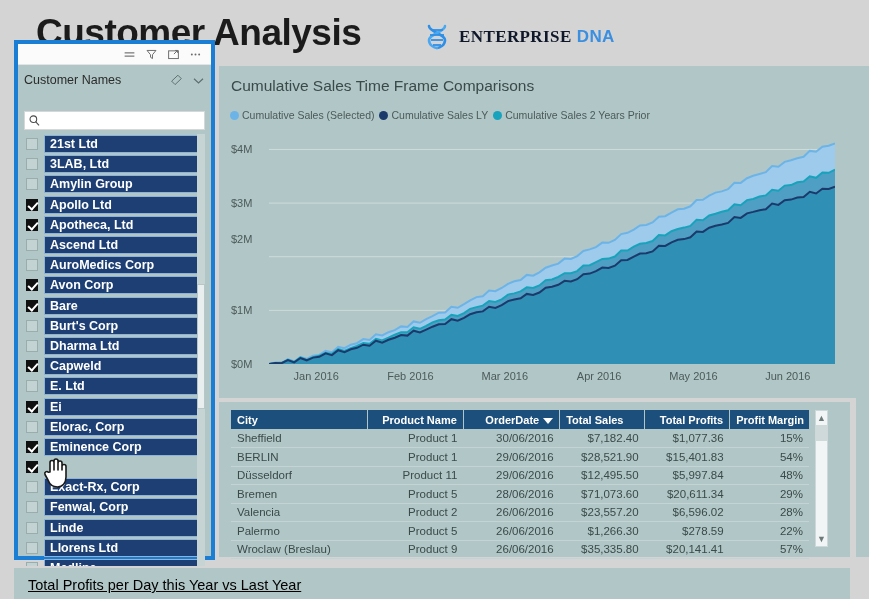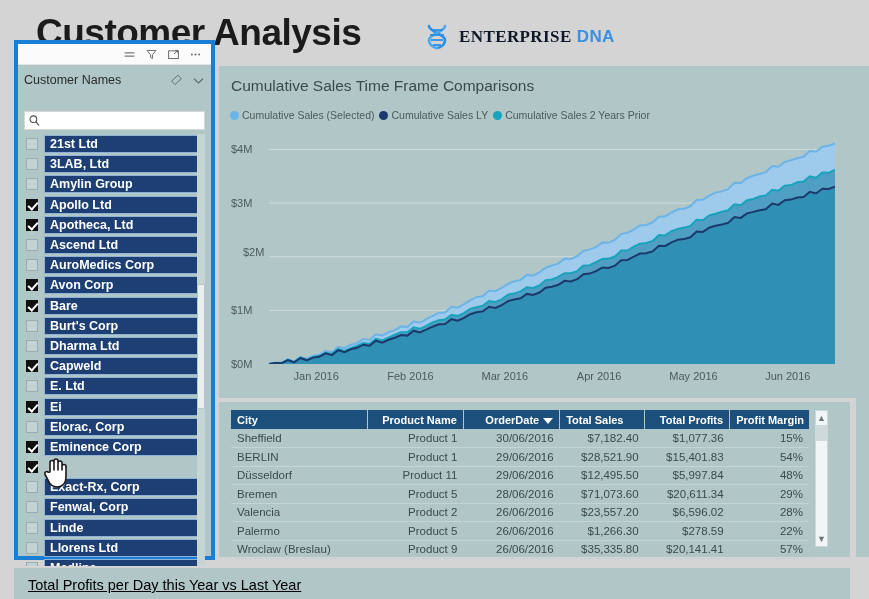--- a/index.html
+++ b/index.html
@@ -518,21 +518,21 @@
         <line x1="0" y1="21.454545454545467" x2="566" y2="21.454545454545467" stroke="#cfdcdc" stroke-width="1"></line>
         <path d="M0 236 L6.3 234.4 L12.6 235.0 L18.9 231.2 L25.2 233.5 L31.4 229.0 L37.7 230.8 L44.0 227.6 L50.3 226.9 L56.6 222.7 L62.9 224.2 L69.2 218.9 L75.5 220.2 L81.8 216.8 L88.0 215.2 L94.3 211.1 L100.6 212.0 L106.9 206.3 L113.2 207.5 L119.5 204.2 L125.8 202.1 L132.1 198.4 L138.4 199.0 L144.6 193.4 L150.9 194.8 L157.2 191.2 L163.5 188.2 L169.8 184.7 L176.1 184.5 L182.4 178.8 L188.7 179.8 L195.0 176.2 L201.2 172.4 L207.5 169.1 L213.8 168.2 L220.1 162.5 L226.4 163.2 L232.7 160.0 L239.0 155.8 L245.3 153.3 L251.6 152.1 L257.8 146.9 L264.1 147.7 L270.4 144.4 L276.7 139.7 L283.0 137.5 L289.3 135.6 L295.6 130.6 L301.9 131.0 L308.2 128.1 L314.4 123.0 L320.7 121.4 L327.0 119.1 L333.3 114.6 L339.6 114.8 L345.9 111.9 L352.2 106.1 L358.5 104.8 L364.8 101.6 L371.0 97.4 L377.3 97.0 L383.6 94.5 L389.9 88.7 L396.2 88.2 L402.5 84.7 L408.8 81.3 L415.1 80.7 L421.4 78.3 L427.6 72.1 L433.9 71.8 L440.2 67.6 L446.5 64.6 L452.8 63.4 L459.1 61.2 L465.4 54.8 L471.7 54.9 L478.0 50.2 L484.2 47.7 L490.5 46.0 L496.8 44.2 L503.1 38.1 L509.4 38.7 L515.7 33.9 L522.0 32.2 L528.3 30.2 L534.6 28.8 L540.8 22.9 L547.1 23.8 L553.4 18.8 L559.7 17.8 L566.0 15.4 L566 236 L0 236 Z" fill="#9ecbec" fill-opacity="1"></path>
         <path d="M0 236 L6.3 234.4 L12.6 235.0 L18.9 231.2 L25.2 233.5 L31.4 229.0 L37.7 230.8 L44.0 227.6 L50.3 226.9 L56.6 222.7 L62.9 224.2 L69.2 218.9 L75.5 220.2 L81.8 216.8 L88.0 215.2 L94.3 211.1 L100.6 212.0 L106.9 206.3 L113.2 207.5 L119.5 204.2 L125.8 202.1 L132.1 198.4 L138.4 199.0 L144.6 193.4 L150.9 194.8 L157.2 191.2 L163.5 188.2 L169.8 184.7 L176.1 184.5 L182.4 178.8 L188.7 179.8 L195.0 176.2 L201.2 172.4 L207.5 169.1 L213.8 168.2 L220.1 162.5 L226.4 163.2 L232.7 160.0 L239.0 155.8 L245.3 153.3 L251.6 152.1 L257.8 146.9 L264.1 147.7 L270.4 144.4 L276.7 139.7 L283.0 137.5 L289.3 135.6 L295.6 130.6 L301.9 131.0 L308.2 128.1 L314.4 123.0 L320.7 121.4 L327.0 119.1 L333.3 114.6 L339.6 114.8 L345.9 111.9 L352.2 106.1 L358.5 104.8 L364.8 101.6 L371.0 97.4 L377.3 97.0 L383.6 94.5 L389.9 88.7 L396.2 88.2 L402.5 84.7 L408.8 81.3 L415.1 80.7 L421.4 78.3 L427.6 72.1 L433.9 71.8 L440.2 67.6 L446.5 64.6 L452.8 63.4 L459.1 61.2 L465.4 54.8 L471.7 54.9 L478.0 50.2 L484.2 47.7 L490.5 46.0 L496.8 44.2 L503.1 38.1 L509.4 38.7 L515.7 33.9 L522.0 32.2 L528.3 30.2 L534.6 28.8 L540.8 22.9 L547.1 23.8 L553.4 18.8 L559.7 17.8 L566.0 15.4" fill="none" stroke="#6cb4e8" stroke-width="2"></path>
         <path d="M0 236 L6.3 235.1 L12.6 234.8 L18.9 231.9 L25.2 234.0 L31.4 229.5 L37.7 231.9 L44.0 229.2 L50.3 227.8 L56.6 224.7 L62.9 225.9 L69.2 221.0 L75.5 222.9 L81.8 220.1 L88.0 217.9 L94.3 215.1 L100.6 215.7 L106.9 210.8 L113.2 212.5 L119.5 209.7 L125.8 206.7 L132.1 204.3 L138.4 204.2 L144.6 199.3 L150.9 200.8 L157.2 197.9 L163.5 194.3 L169.8 192.2 L176.1 191.5 L182.4 186.7 L188.7 187.9 L195.0 185.1 L201.2 180.8 L207.5 179.1 L213.8 177.6 L220.1 173.1 L226.4 173.9 L232.7 171.3 L239.0 166.6 L245.3 165.4 L251.6 163.4 L257.8 159.3 L264.1 159.9 L270.4 157.4 L276.7 152.2 L283.0 151.5 L289.3 148.9 L295.6 145.2 L301.9 145.3 L308.2 143.1 L314.4 137.6 L320.7 137.2 L327.0 134.1 L333.3 130.9 L339.6 130.6 L345.9 128.5 L352.2 122.6 L358.5 122.5 L364.8 118.6 L371.0 115.8 L377.3 114.9 L383.6 113.0 L389.9 107.1 L396.2 107.4 L402.5 103.2 L408.8 101.0 L415.1 99.6 L421.4 97.9 L427.6 91.8 L433.9 92.3 L440.2 87.5 L446.5 85.8 L452.8 83.8 L459.1 82.3 L465.4 76.3 L471.7 77.2 L478.0 72.1 L484.2 71.0 L490.5 68.5 L496.8 67.4 L503.1 61.7 L509.4 62.8 L515.7 57.6 L522.0 57.1 L528.3 54.3 L534.6 53.6 L540.8 48.3 L547.1 49.8 L553.4 44.5 L559.7 44.8 L566.0 41.7 L566 236 L0 236 Z" fill="#4f9fc4" fill-opacity="1"></path>
         <path d="M0 236 L6.3 235.1 L12.6 234.8 L18.9 231.9 L25.2 234.0 L31.4 229.5 L37.7 231.9 L44.0 229.2 L50.3 227.8 L56.6 224.7 L62.9 225.9 L69.2 221.0 L75.5 222.9 L81.8 220.1 L88.0 217.9 L94.3 215.1 L100.6 215.7 L106.9 210.8 L113.2 212.5 L119.5 209.7 L125.8 206.7 L132.1 204.3 L138.4 204.2 L144.6 199.3 L150.9 200.8 L157.2 197.9 L163.5 194.3 L169.8 192.2 L176.1 191.5 L182.4 186.7 L188.7 187.9 L195.0 185.1 L201.2 180.8 L207.5 179.1 L213.8 177.6 L220.1 173.1 L226.4 173.9 L232.7 171.3 L239.0 166.6 L245.3 165.4 L251.6 163.4 L257.8 159.3 L264.1 159.9 L270.4 157.4 L276.7 152.2 L283.0 151.5 L289.3 148.9 L295.6 145.2 L301.9 145.3 L308.2 143.1 L314.4 137.6 L320.7 137.2 L327.0 134.1 L333.3 130.9 L339.6 130.6 L345.9 128.5 L352.2 122.6 L358.5 122.5 L364.8 118.6 L371.0 115.8 L377.3 114.9 L383.6 113.0 L389.9 107.1 L396.2 107.4 L402.5 103.2 L408.8 101.0 L415.1 99.6 L421.4 97.9 L427.6 91.8 L433.9 92.3 L440.2 87.5 L446.5 85.8 L452.8 83.8 L459.1 82.3 L465.4 76.3 L471.7 77.2 L478.0 72.1 L484.2 71.0 L490.5 68.5 L496.8 67.4 L503.1 61.7 L509.4 62.8 L515.7 57.6 L522.0 57.1 L528.3 54.3 L534.6 53.6 L540.8 48.3 L547.1 49.8 L553.4 44.5 L559.7 44.8 L566.0 41.7" fill="none" stroke="#18a3bc" stroke-width="2"></path>
         <path d="M0 236 L6.3 234.9 L12.6 235.2 L18.9 232.0 L25.2 234.4 L31.4 230.0 L37.7 232.3 L44.0 229.6 L50.3 228.8 L56.6 225.4 L62.9 227.1 L69.2 222.2 L75.5 224.1 L81.8 221.3 L88.0 219.8 L94.3 216.7 L100.6 217.8 L106.9 212.7 L113.2 214.6 L119.5 211.8 L125.8 209.7 L132.1 207.0 L138.4 207.6 L144.6 202.7 L150.9 204.5 L157.2 201.6 L163.5 198.7 L169.8 196.2 L176.1 196.1 L182.4 191.2 L188.7 192.7 L195.0 189.9 L201.2 186.2 L207.5 184.2 L213.8 183.4 L220.1 178.7 L226.4 179.9 L232.7 177.2 L239.0 173.1 L245.3 171.6 L251.6 170.3 L257.8 165.9 L264.1 166.9 L270.4 164.5 L276.7 159.8 L283.0 158.7 L289.3 156.8 L295.6 152.8 L301.9 153.4 L308.2 151.2 L314.4 146.2 L320.7 145.6 L327.0 143.1 L333.3 139.6 L339.6 139.9 L345.9 137.7 L352.2 132.2 L358.5 131.9 L364.8 128.7 L371.0 125.6 L377.3 125.3 L383.6 123.4 L389.9 117.7 L396.2 117.9 L402.5 114.3 L408.8 111.8 L415.1 111.1 L421.4 109.3 L427.6 103.5 L433.9 103.9 L440.2 99.7 L446.5 97.7 L452.8 96.4 L459.1 94.9 L465.4 89.1 L471.7 89.9 L478.0 85.4 L484.2 83.9 L490.5 82.2 L496.8 81.2 L503.1 75.6 L509.4 76.9 L515.7 72.2 L522.0 71.6 L528.3 69.6 L534.6 69.0 L540.8 63.8 L547.1 65.5 L553.4 60.8 L559.7 60.9 L566.0 58.6 L566 236 L0 236 Z" fill="#2f8fb5" fill-opacity="1"></path>
         <path d="M0 236 L6.3 234.9 L12.6 235.2 L18.9 232.0 L25.2 234.4 L31.4 230.0 L37.7 232.3 L44.0 229.6 L50.3 228.8 L56.6 225.4 L62.9 227.1 L69.2 222.2 L75.5 224.1 L81.8 221.3 L88.0 219.8 L94.3 216.7 L100.6 217.8 L106.9 212.7 L113.2 214.6 L119.5 211.8 L125.8 209.7 L132.1 207.0 L138.4 207.6 L144.6 202.7 L150.9 204.5 L157.2 201.6 L163.5 198.7 L169.8 196.2 L176.1 196.1 L182.4 191.2 L188.7 192.7 L195.0 189.9 L201.2 186.2 L207.5 184.2 L213.8 183.4 L220.1 178.7 L226.4 179.9 L232.7 177.2 L239.0 173.1 L245.3 171.6 L251.6 170.3 L257.8 165.9 L264.1 166.9 L270.4 164.5 L276.7 159.8 L283.0 158.7 L289.3 156.8 L295.6 152.8 L301.9 153.4 L308.2 151.2 L314.4 146.2 L320.7 145.6 L327.0 143.1 L333.3 139.6 L339.6 139.9 L345.9 137.7 L352.2 132.2 L358.5 131.9 L364.8 128.7 L371.0 125.6 L377.3 125.3 L383.6 123.4 L389.9 117.7 L396.2 117.9 L402.5 114.3 L408.8 111.8 L415.1 111.1 L421.4 109.3 L427.6 103.5 L433.9 103.9 L440.2 99.7 L446.5 97.7 L452.8 96.4 L459.1 94.9 L465.4 89.1 L471.7 89.9 L478.0 85.4 L484.2 83.9 L490.5 82.2 L496.8 81.2 L503.1 75.6 L509.4 76.9 L515.7 72.2 L522.0 71.6 L528.3 69.6 L534.6 69.0 L540.8 63.8 L547.1 65.5 L553.4 60.8 L559.7 60.9 L566.0 58.6" fill="none" stroke="#1b3a6b" stroke-width="2"></path>
       </svg>
   <div class="y-tick" style="top: 236px;">$0M</div>
       <div class="y-tick" style="top: 182.364px;">$1M</div>
-      <div class="y-tick" style="top: 124px; margin-left: 12px;">$2M</div>
+      <div class="y-tick" style="top: 111px;">$2M</div>
       <div class="y-tick" style="top: 75.0909px;">$3M</div>
       <div class="y-tick" style="top: 21.4545px;">$4M</div>
       <div class="x-tick" style="left: 97.1667px;">Jan 2016</div>
       <div class="x-tick" style="left: 191.5px;">Feb 2016</div>
       <div class="x-tick" style="left: 285.833px;">Mar 2016</div>
       <div class="x-tick" style="left: 380.167px;">Apr 2016</div>
       <div class="x-tick" style="left: 474.5px;">May 2016</div>
       <div class="x-tick" style="left: 568.833px;">Jun 2016</div>
     </div>
 </div>

